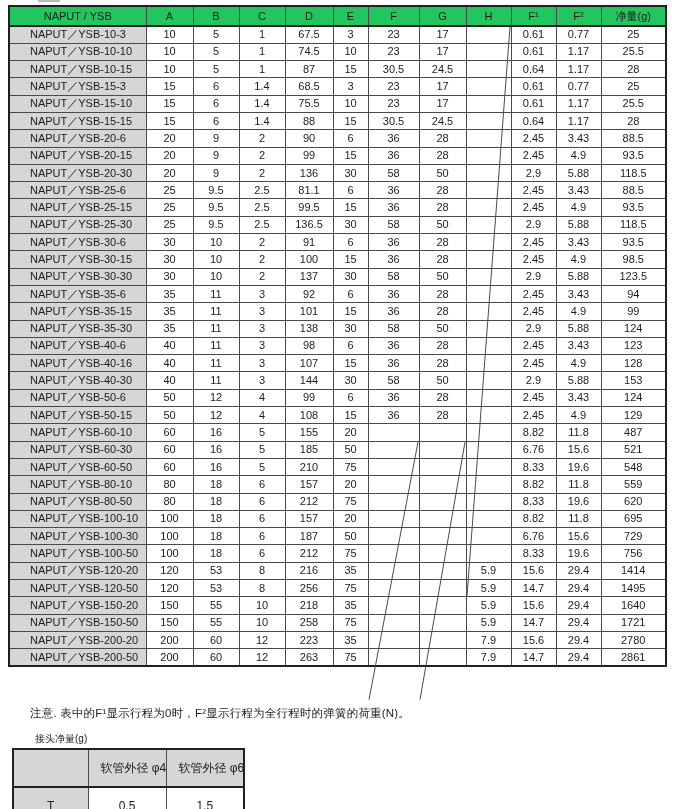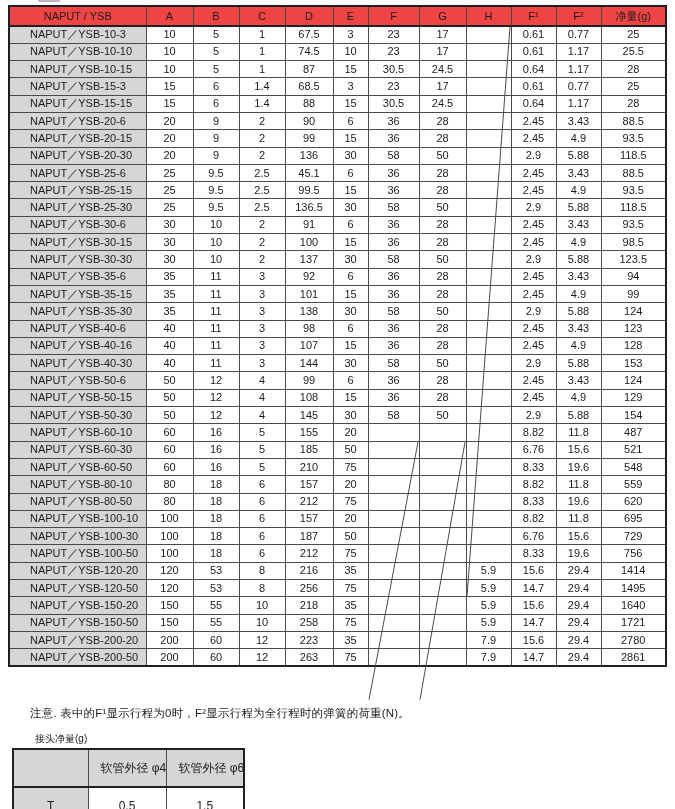--- a/index.html
+++ b/index.html
@@ -22,21 +22,21 @@
     border:2px solid #1f1f1f;
   }
   .main-table th,.main-table td{
     border:1px solid #4a4a4a;
     font-size:11px;font-weight:normal;
     text-align:center;vertical-align:middle;
     padding:0;line-height:1;overflow:hidden;white-space:nowrap;
   }
   .main-table thead tr{height:20px;}
   .main-table thead th{
-    background:#ef4444;
+    background:#22c55e;
     border-bottom:2px solid #1f1f1f;
   }
   .main-table tbody tr{height:17.3px;}
   .main-table td.name{
     background:#d6d6d6;text-align:left;padding-left:20px;
   }
   .slash-overlay{
     position:absolute;left:0;top:0;width:675px;height:809px;
     pointer-events:none;
   }
@@ -151,20 +151,34 @@
           <td>68.5</td>
           <td>3</td>
           <td>23</td>
           <td>17</td>
           <td></td>
           <td>0.61</td>
           <td>0.77</td>
           <td>25</td>
         </tr>
         <tr>
+          <td class="name">NAPUT／YSB-15-10</td>
+          <td>15</td>
+          <td>6</td>
+          <td>1.4</td>
+          <td>75.5</td>
+          <td>10</td>
+          <td>23</td>
+          <td>17</td>
+          <td></td>
+          <td>0.61</td>
+          <td>1.17</td>
+          <td>25.5</td>
+        </tr>
+        <tr>
           <td class="name">NAPUT／YSB-15-15</td>
           <td>15</td>
           <td>6</td>
           <td>1.4</td>
           <td>88</td>
           <td>15</td>
           <td>30.5</td>
           <td>24.5</td>
           <td></td>
           <td>0.64</td>
@@ -211,21 +225,21 @@
           <td></td>
           <td>2.9</td>
           <td>5.88</td>
           <td>118.5</td>
         </tr>
         <tr>
           <td class="name">NAPUT／YSB-25-6</td>
           <td>25</td>
           <td>9.5</td>
           <td>2.5</td>
-          <td>45.1</td>
+          <td>81.1</td>
           <td>6</td>
           <td>36</td>
           <td>28</td>
           <td></td>
           <td>2.45</td>
           <td>3.43</td>
           <td>88.5</td>
         </tr>
         <tr>
           <td class="name">NAPUT／YSB-25-15</td>
@@ -401,34 +415,20 @@
           <td>12</td>
           <td>4</td>
           <td>108</td>
           <td>15</td>
           <td>36</td>
           <td>28</td>
           <td></td>
           <td>2.45</td>
           <td>4.9</td>
           <td>129</td>
-        </tr>
-        <tr>
-          <td class="name">NAPUT／YSB-50-30</td>
-          <td>50</td>
-          <td>12</td>
-          <td>4</td>
-          <td>145</td>
-          <td>30</td>
-          <td>58</td>
-          <td>50</td>
-          <td></td>
-          <td>2.9</td>
-          <td>5.88</td>
-          <td>154</td>
         </tr>
         <tr>
           <td class="name">NAPUT／YSB-60-10</td>
           <td>60</td>
           <td>16</td>
           <td>5</td>
           <td>155</td>
           <td>20</td>
           <td></td>
           <td></td>

